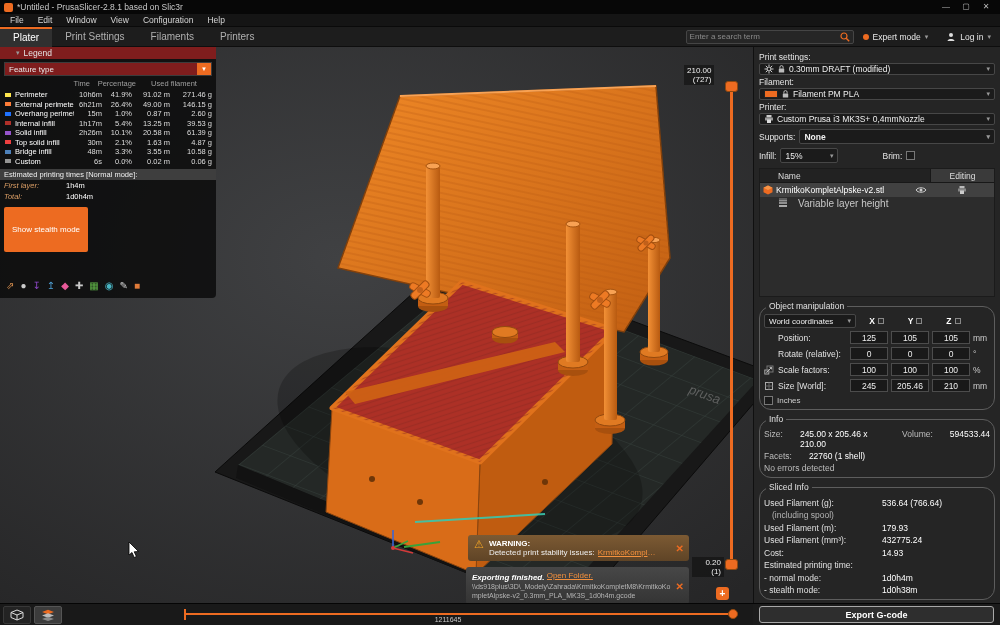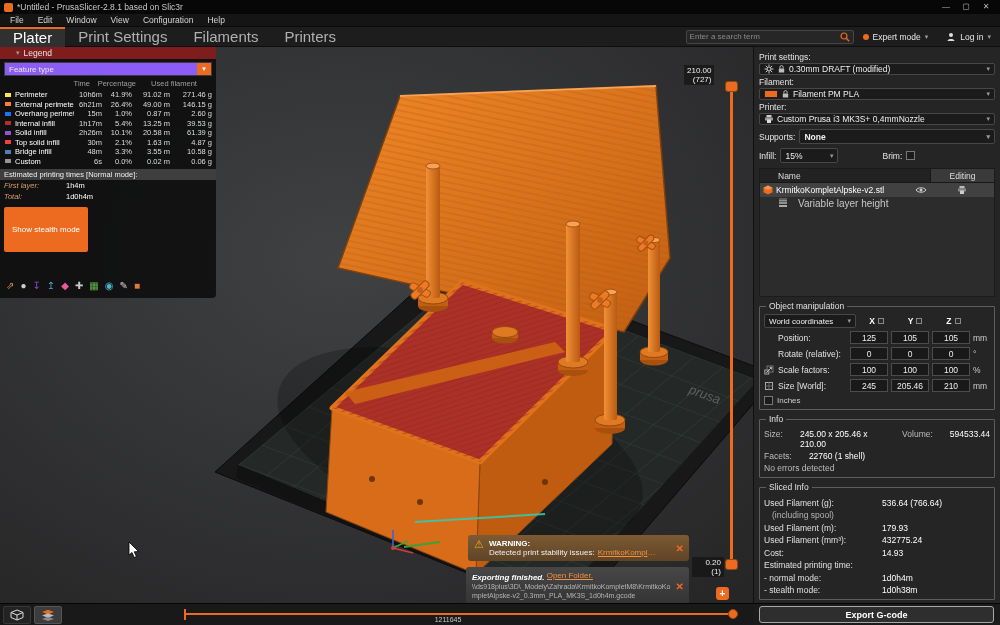--- a/index.html
+++ b/index.html
@@ -8,38 +8,38 @@
 
   
   .titlebar{position:absolute;top:0;left:0;right:0;height:14px;background:#070707;display:flex;align-items:center;gap:4px;padding:0 4px;}
   .app-icon{width:9px;height:9px;background:#ED6B21;border-radius:2px;flex:none;}
   .titlebar .title{font-size:8.5px;color:#c9c9c9;white-space:nowrap;}
   .win-controls{margin-left:auto;display:flex;}
   .win-btn{width:20px;text-align:center;font-size:8px;line-height:14px;color:#bbb;cursor:default;}
   .menubar{position:absolute;top:14px;left:0;right:0;height:13px;background:#151515;display:flex;align-items:center;padding-left:3px;border-bottom:1px solid #0a0a0a;}
   .menu-item{padding:0 7px;font-size:8.5px;line-height:13px;color:#d6d6d6;}
   .tabbar{position:absolute;top:27px;left:0;right:0;height:20px;background:#1d1d1d;display:flex;align-items:center;border-bottom:1px solid #0e0e0e;}
-  .tab{padding:0 13px;height:20px;line-height:19px;font-size:15px;color:#b0b0b0;}
+  .tab{padding:0 13px;height:20px;line-height:19px;font-size:10px;color:#b0b0b0;}
   .tab.active{background:#303030;color:#fff;border-top:2px solid #ED6B21;line-height:17px;}
   .searchbox{margin-left:auto;width:168px;height:14px;background:#262626;border:1px solid #454545;border-radius:2px;display:flex;align-items:center;padding:0 3px;}
   .searchbox input{flex:1;background:transparent;border:none;outline:none;color:#ddd;font-size:8px;}
   .searchbox input::placeholder{color:#8a8a8a;}
   .s-ic{width:10px;height:10px;flex:none;}
   .modebox,.loginbox{display:flex;align-items:center;gap:4px;padding:0 9px;color:#e8e8e8;font-size:8.5px;}
   .dot{width:6px;height:6px;border-radius:50%;background:#ED6B21;}
   .caret{color:#999;font-size:7px;}
 
   
   #viewport{position:absolute;top:47px;left:0;width:753px;height:556px;overflow:hidden;}
   #viewport svg.scene{position:absolute;top:0;left:0;}
 
   
   #legend{position:absolute;top:47px;left:0;width:216px;background:rgba(10,10,10,0.82);border-bottom-right-radius:4px;padding-bottom:4px;}
   .lg-head{height:12px;background:#7f1d1d;display:flex;align-items:center;gap:4px;padding:0 16px;font-size:8.5px;color:#e5e5e5;}
-  .lg-combo{margin:3px 4px;height:14px;background:#8b5cf6;border:1px solid #3c3c3c;display:flex;align-items:center;font-size:8px;color:#e8e8e8;padding-left:4px;}
+  .lg-combo{margin:3px 4px;height:14px;background:#7f1d1d;border:1px solid #3c3c3c;display:flex;align-items:center;font-size:8px;color:#e8e8e8;padding-left:4px;}
   .lg-combo-btn{margin-left:auto;width:14px;height:12px;background:#ED6B21;color:#fff;display:flex;align-items:center;justify-content:center;font-size:6px;}
   .lg-cols{display:flex;padding:0 4px;font-size:7.5px;color:#9f9f9f;margin-bottom:2px;}
   .lg-cols .c-sp{flex:1;}
   .lg-cols .c-time{width:30px;text-align:right;}
   .lg-cols .c-pct{width:46px;text-align:right;}
   .lg-cols .c-used{width:76px;text-align:center;}
   .lg-row{display:flex;align-items:center;padding:0 4px;height:9.5px;font-size:7.5px;}
   .swatch{width:8px;height:6px;margin-right:3px;border:1px solid #111;flex:none;}
   .lg-row .f-label{flex:1;color:#fff;white-space:nowrap;overflow:hidden;}
   .lg-row .f-time{width:28px;text-align:right;color:#ddd;}
@@ -84,21 +84,21 @@
   .inline-row{display:flex;align-items:center;gap:4px;margin-top:4px;}
   .cb{width:9px;height:9px;border:1px solid #777;background:#1b1b1b;flex:none;}
   .objlist{margin-top:5px;height:182px;background:#2c2c2c;border:1px solid #1b1b1b;display:flex;flex-direction:column;overflow:hidden;}
   .ol-head{display:flex;height:14px;background:#222;border-bottom:1px solid #181818;font-size:8.5px;color:#ddd;align-items:center;}
   .ol-head .h-name{flex:1;padding-left:18px;}
   .ol-head .h-edit{width:64px;text-align:center;background:#3a3a3a;border-left:1px solid #181818;height:100%;line-height:14px;}
   .ol-row{display:flex;align-items:center;height:14px;background:#414141;font-size:8.5px;color:#fff;gap:3px;padding-left:3px;}
   .ol-row .o-name{flex:1;white-space:nowrap;overflow:hidden;text-overflow:ellipsis;}
   .ol-edit{width:64px;display:flex;justify-content:center;}
   .ol-sub{display:flex;align-items:center;height:12px;font-size:10px;color:#c8c8c8;gap:10px;padding-left:18px;}
-  .secbox{position:relative;border:1px solid #5d5d5d;border-radius:1px;margin-top:9px;padding:7px 4px 4px;}
+  .secbox{position:relative;border:1px solid #5d5d5d;border-radius:12px;margin-top:9px;padding:7px 4px 4px;}
   .sectitle{position:absolute;top:-6px;left:6px;background:#252525;padding:0 3px;font-size:8.5px;color:#e0e0e0;}
   .manip-head{display:flex;align-items:center;gap:3px;}
   .manip-head .combo{width:98px;height:14px;font-size:8px;}
   .axis-h{width:38px;display:flex;align-items:center;justify-content:center;gap:3px;font-size:8.5px;color:#fff;font-weight:bold;}
   .axlock{width:6px;height:6px;border:1px solid #888;background:#2a2a2a;}
   .manip-row{display:flex;align-items:center;gap:3px;margin-top:3px;}
   .r-ic{width:11px;flex:none;display:flex;}
   .mlabel{flex:1;font-size:8.5px;color:#e2e2e2;white-space:nowrap;}
   .mini-input{width:38px;height:13px;background:#191919;border:1px solid #4c4c4c;color:#eee;font-size:8.5px;text-align:center;line-height:12px;}
   .munit{width:17px;font-size:8.5px;color:#ccc;}

